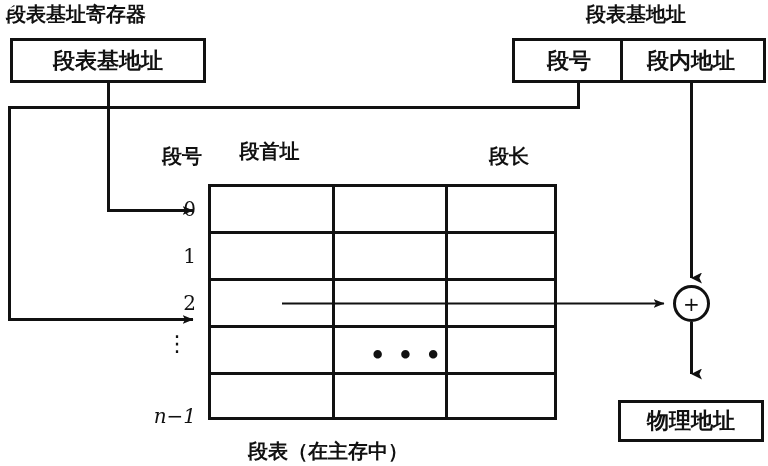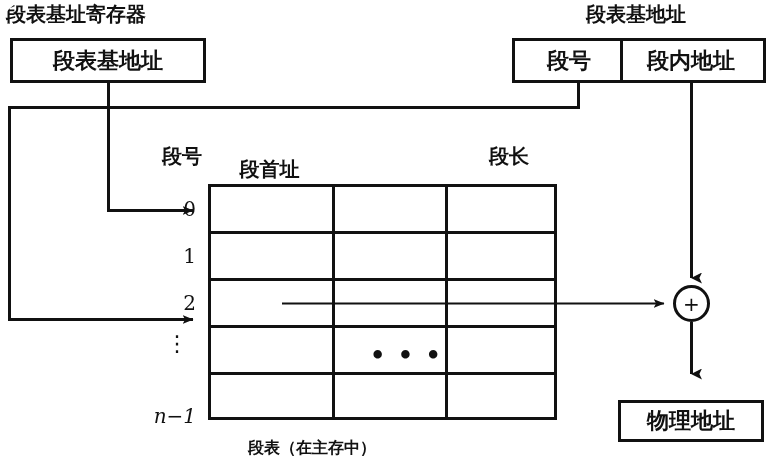--- a/index.html
+++ b/index.html
@@ -91,21 +91,21 @@
     font-family: "DejaVu Serif", "Liberation Serif", serif;
     font-size: 24px;
     font-weight: 700;
     color: #111111;
     letter-spacing: 2px;
   }
   .caption {
     position: absolute;
     font-family: "DejaVu Serif", "Liberation Serif", serif;
     font-weight: 700;
-    font-size: 16px;
+    font-size: 20px;
     color: #111111;
     white-space: nowrap;
   }
   .table-grid {
     position: absolute;
     box-sizing: border-box;
     border: 3px solid #111111;
     background: #ffffff;
   }
   .tg-row-line {
@@ -162,21 +162,21 @@
     <div class="vbox-cell" style="left:0px; width:108px;">
       <span class="box-text">段号</span>
     </div>
     <div class="vbox-divider" style="left:105px;"></div>
     <div class="vbox-cell" style="left:108px; width:136px;">
       <span class="box-text">段内地址</span>
     </div>
   </div>
 
   <div class="colhdr" style="left:152px; top:143px; width:60px;">段号</div>
-  <div class="colhdr" style="left:222px; top:156px; width:95px;">段首址</div>
+  <div class="colhdr" style="left:222px; top:138px; width:95px;">段首址</div>
   <div class="colhdr" style="left:464px; top:143px; width:65px;text-align:right;">段长</div>
 
   <div class="rowlbl" style="left:158px; top:197px; width:38px;">0</div>
   <div class="rowlbl" style="left:158px; top:244px; width:38px;">1</div>
   <div class="rowlbl" style="left:158px; top:291px; width:38px;">2</div>
   <div class="vdots" style="left:158px; top:340px; width:38px; font-size:22px;">⋮</div>
   <div class="rowlbl" style="left:140px; top:404px; width:56px; font-style:italic;">n−1</div>
 
   <div class="table-grid" style="left:208px; top:184px; width:349px; height:236px;">
     <div class="tg-row-line" style="top:44px;"></div>

